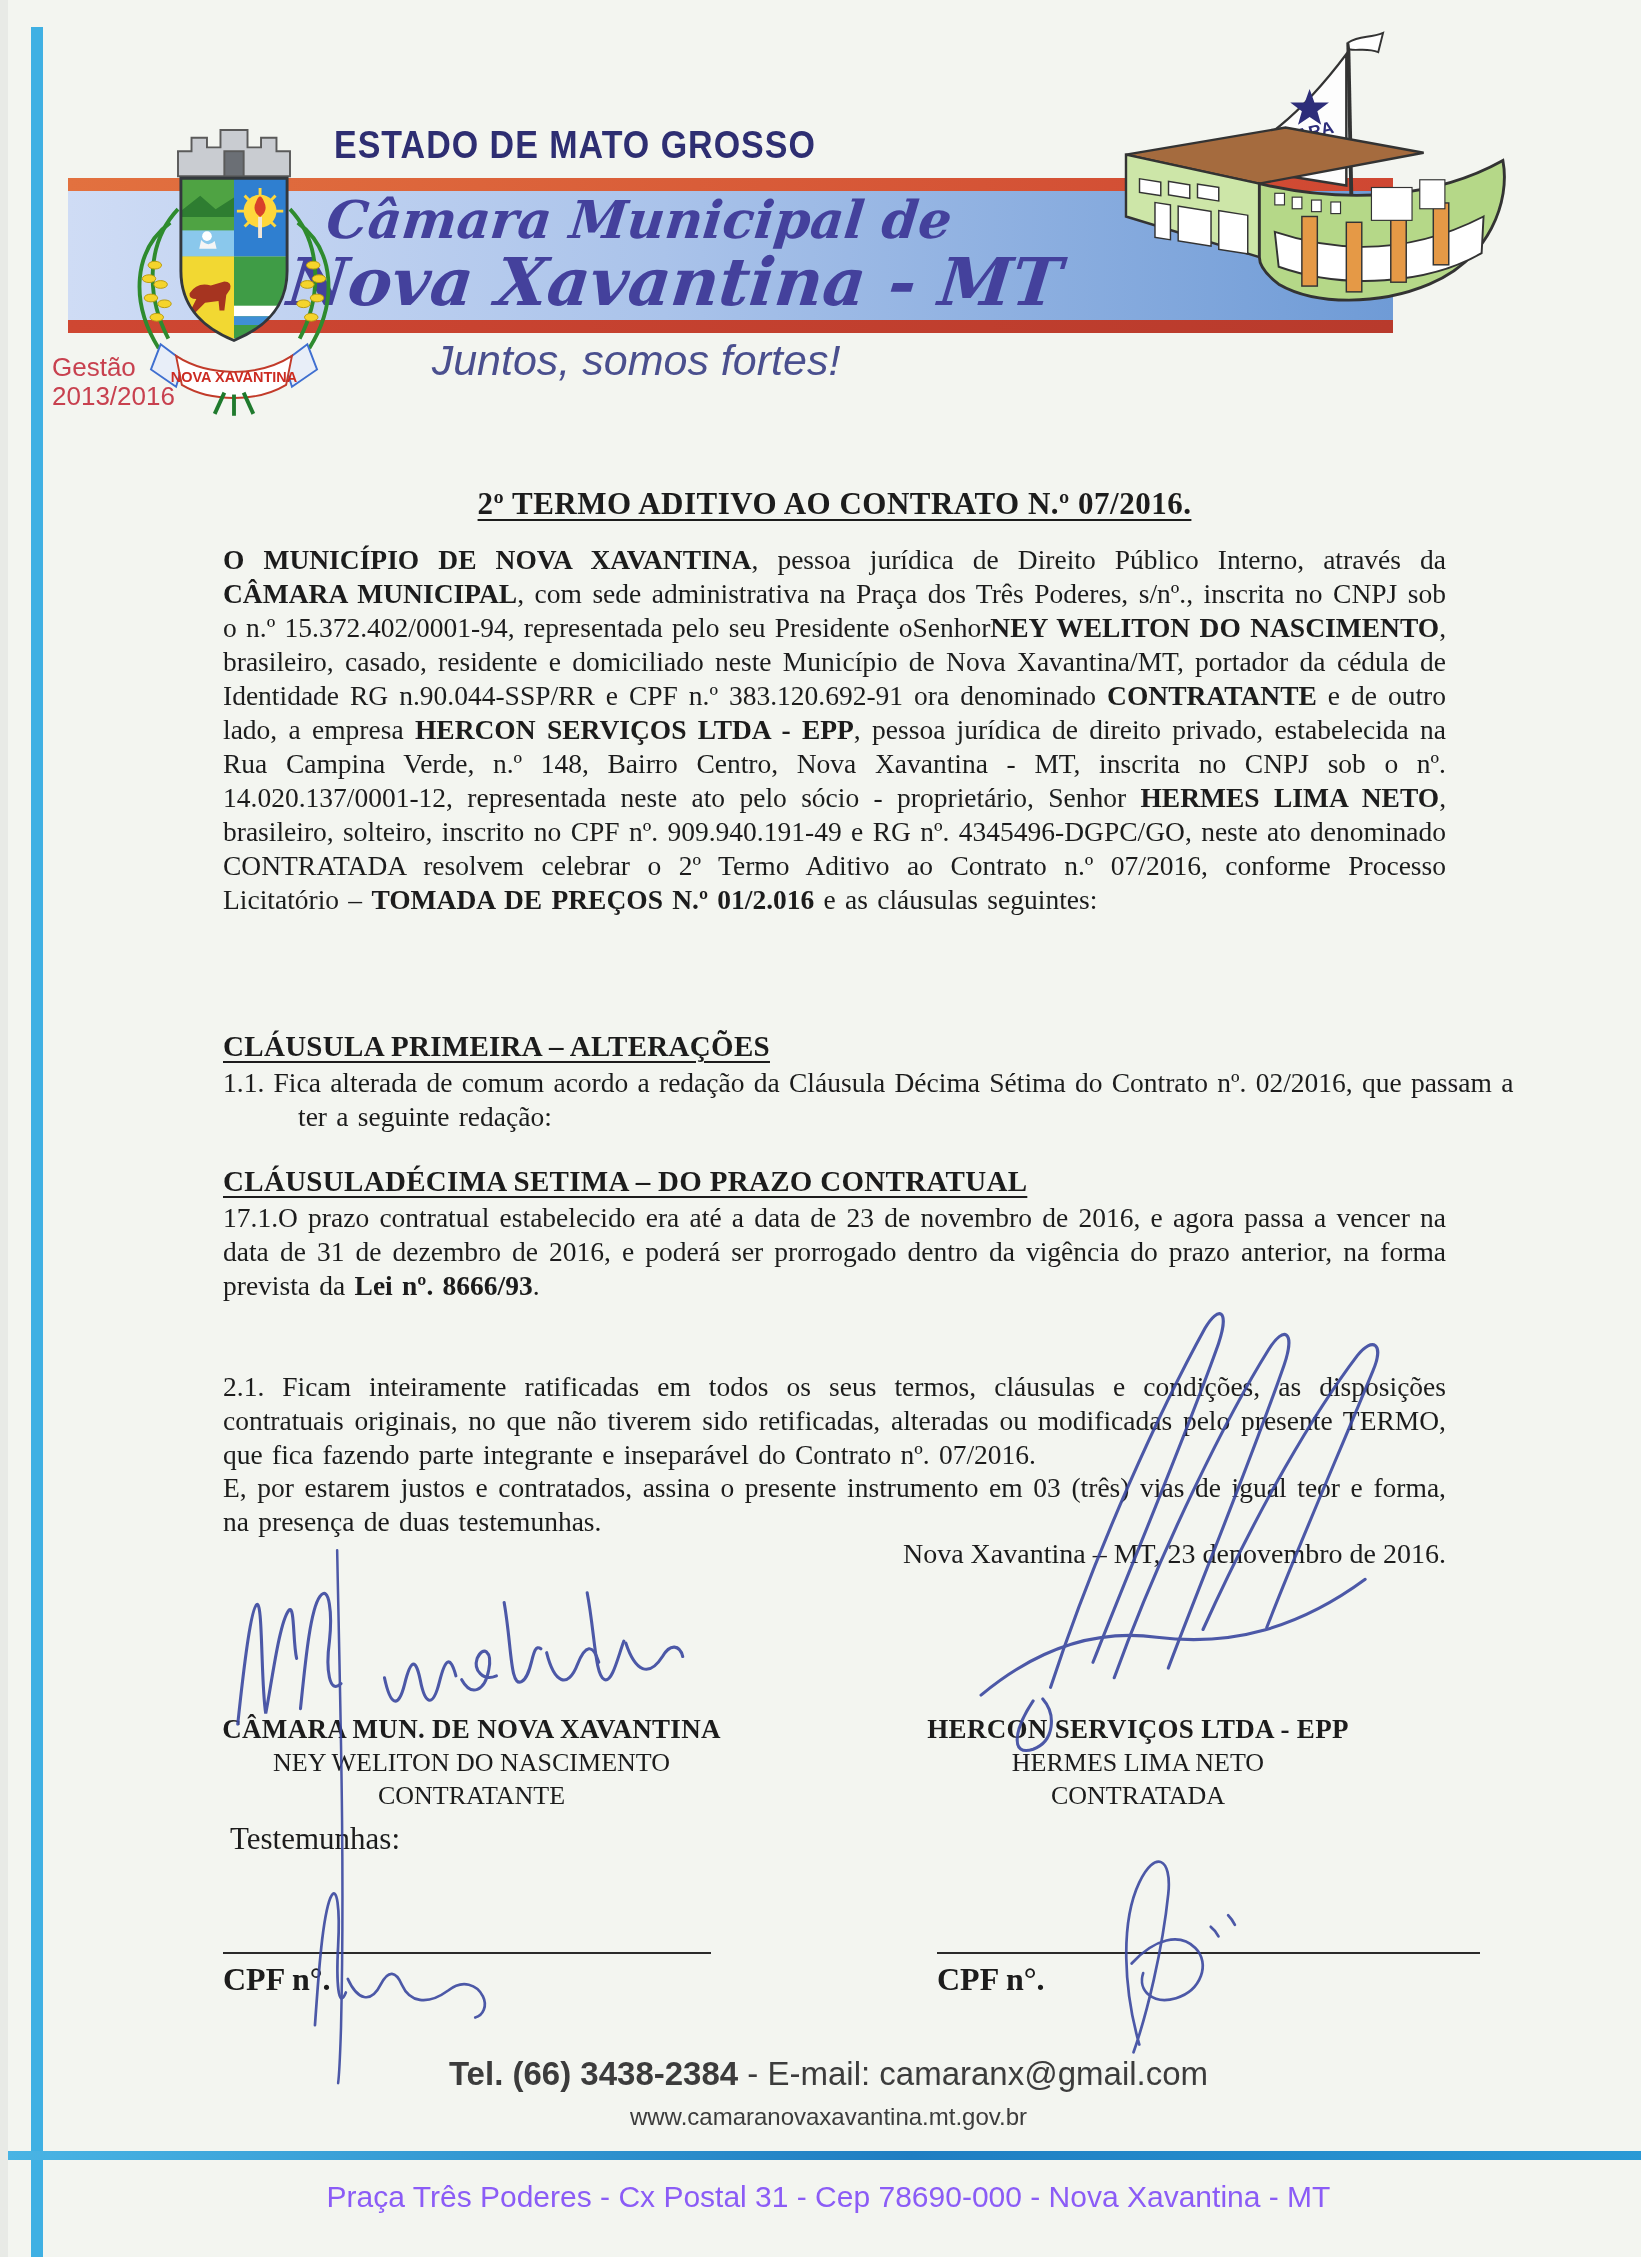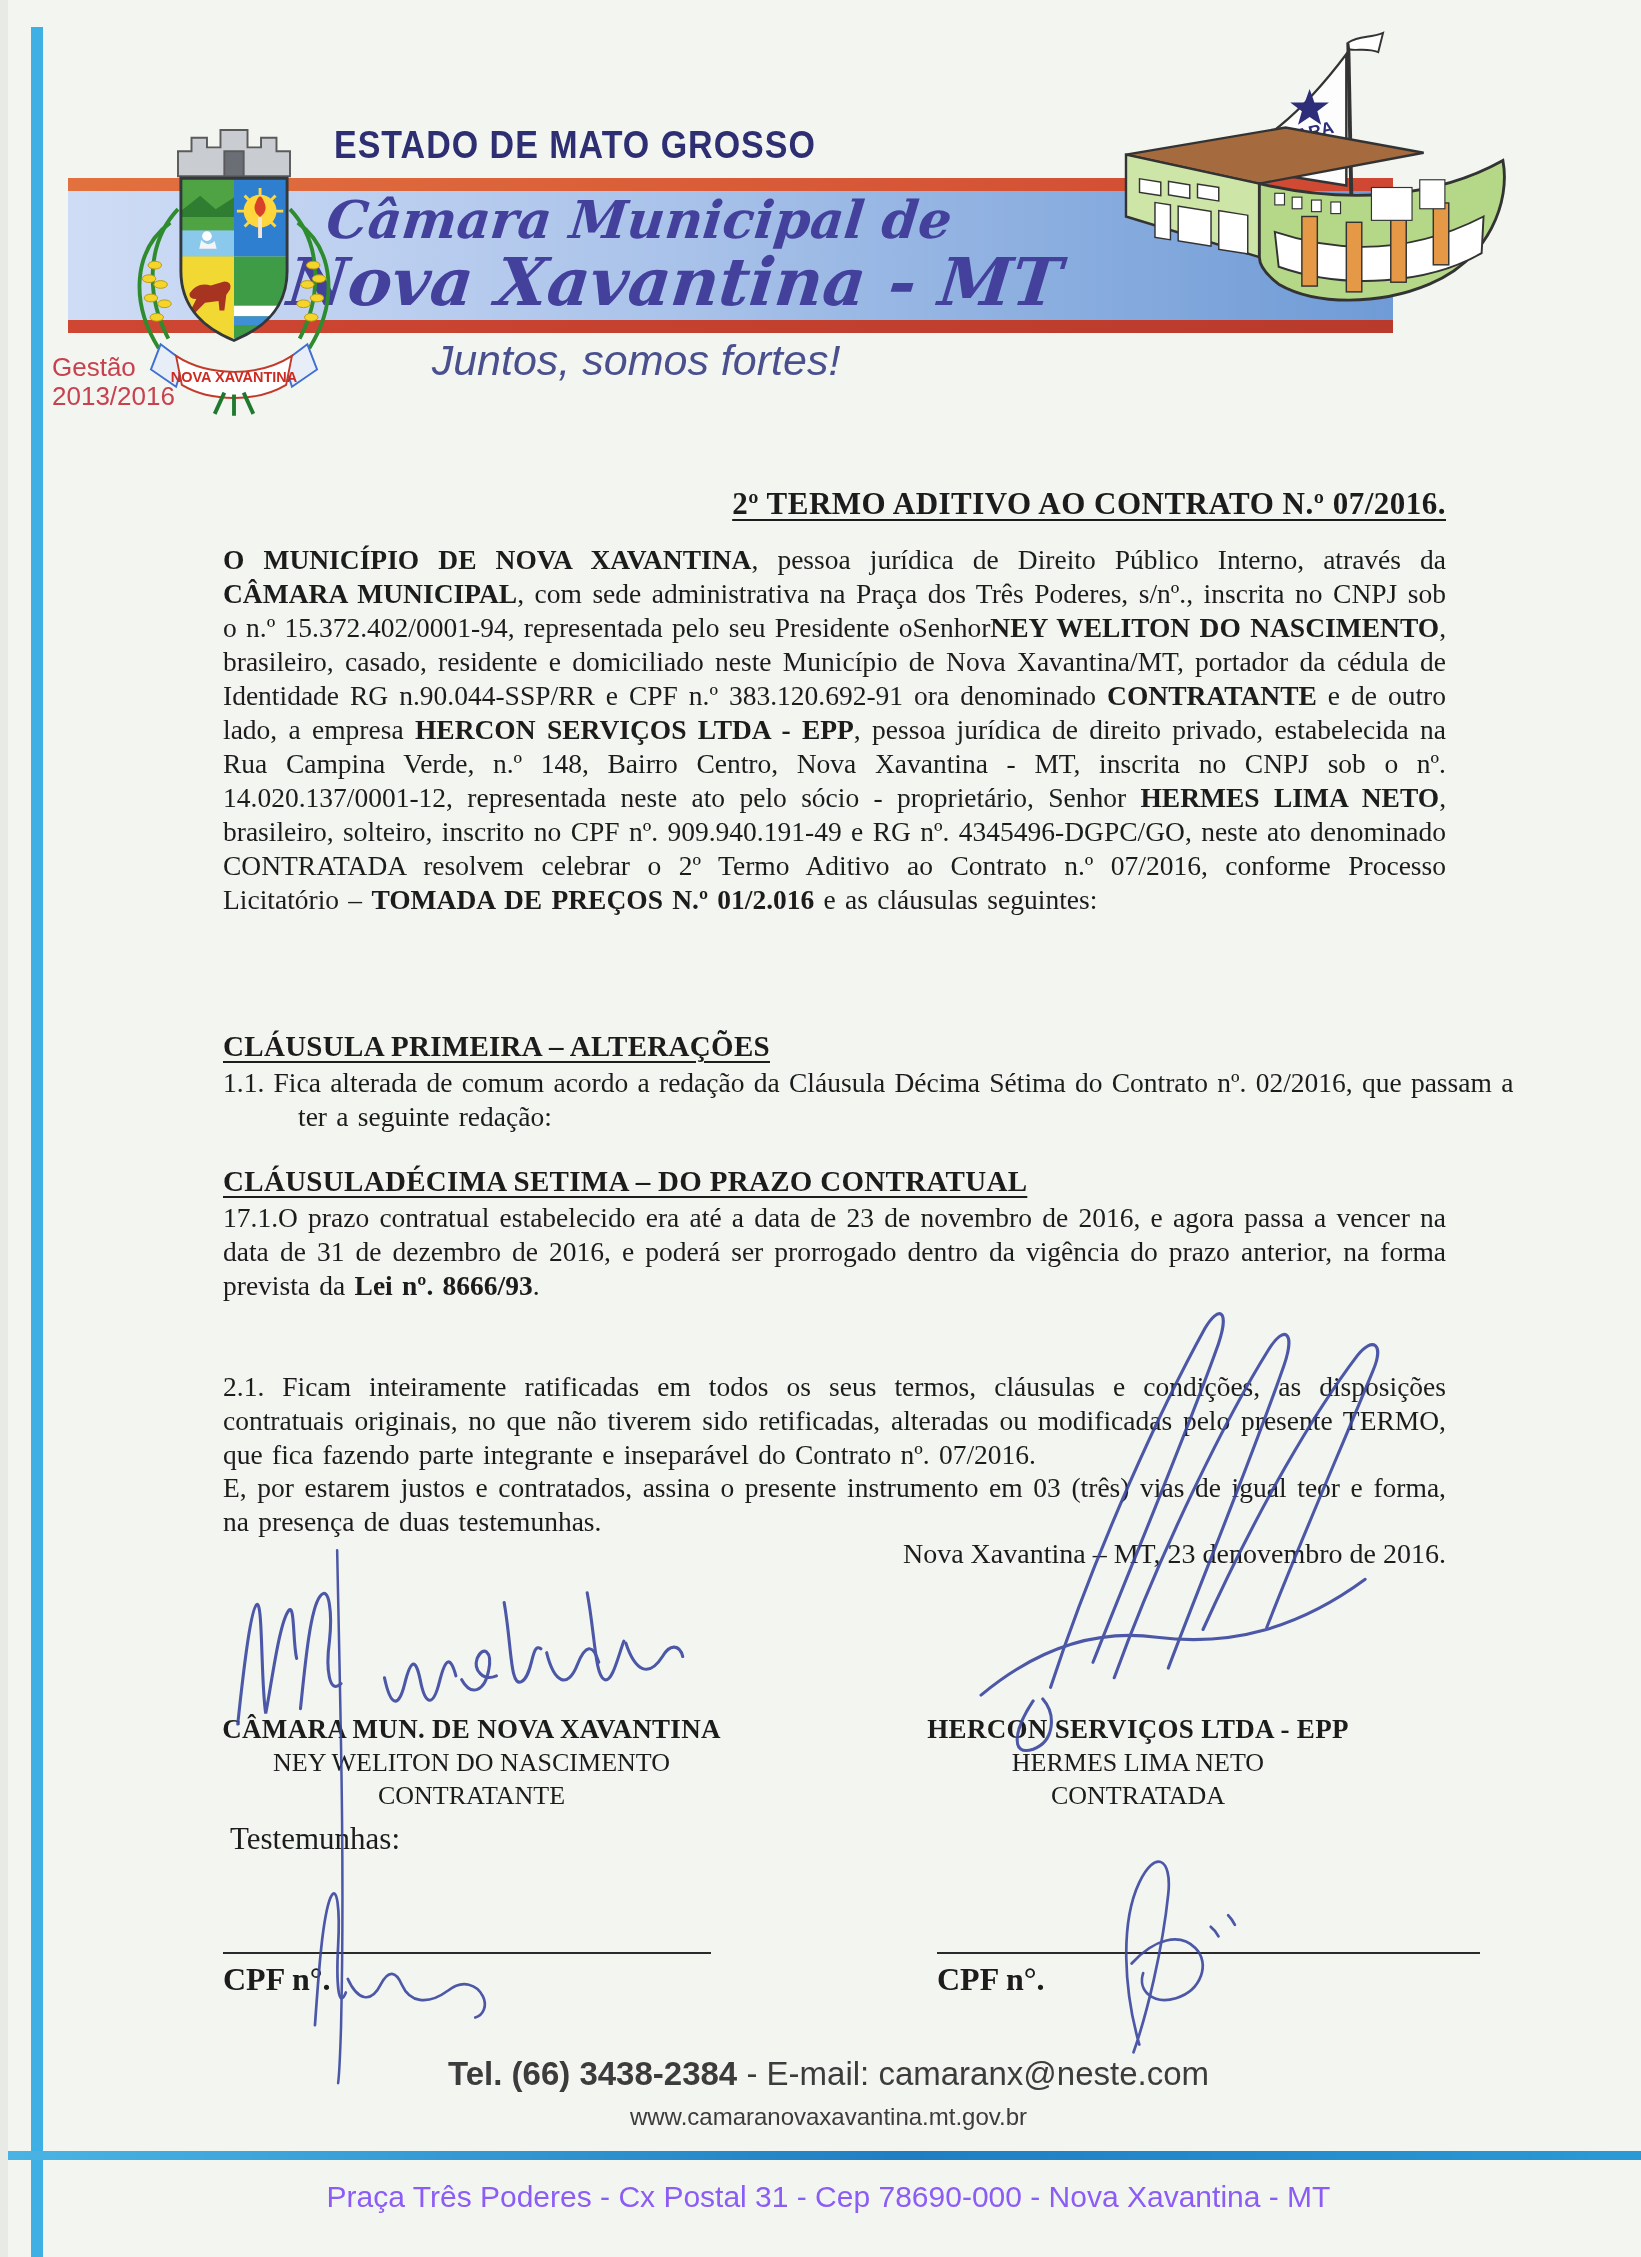--- a/index.html
+++ b/index.html
@@ -29,21 +29,21 @@
         font-weight:700;font-size:66px;color:var(--script_indigo);transform:skewX(-6deg);}
   .slogan{position:absolute;left:290px;top:336px;width:676px;text-align:center;
         font-family:"Liberation Sans",sans-serif;font-style:italic;font-size:43px;color:var(--slogan_indigo);}
   .gestao{position:absolute;left:44px;top:353px;font-family:"Liberation Sans",sans-serif;
         font-size:26px;line-height:29px;color:var(--gestao_red);}
   .crest{position:absolute;left:114px;top:95px;width:224px;height:321px;}
   .building{position:absolute;left:1089px;top:27px;width:431px;height:321px;}
 
   
   .doc-col{position:absolute;left:215px;width:1223px;}
-  .title{top:486px;text-align:right;font-size:31px;font-weight:700;letter-spacing:0.5px;
+  .title{top:486px;text-align:center;font-size:31px;font-weight:700;letter-spacing:0.5px;
         text-decoration:underline;text-decoration-thickness:2.4px;text-underline-offset:4.8px;}
   .para{font-size:27.5px;line-height:34px;text-align:justify;word-spacing:2.4px;}
   .intro{top:543px;}
   .heading{font-size:29px;font-weight:700;letter-spacing:0.3px;text-decoration:underline;
         text-decoration-thickness:2.4px;text-underline-offset:4.8px;}
   .h-c1{top:1030px;} .i-c1{top:1066px;padding-left:75px;text-indent:-75px;text-align:left;}
   .h-c17{top:1165px;} .i-c17{top:1201px;}
   .h-c2{top:1334px;} .i-c2{top:1370px;} .i-close{top:1471px;}
   .dateline{top:1538px;text-align:right;font-size:28px;}
   .seg-b{font-weight:700;}
@@ -267,19 +267,19 @@
 
       <g stroke-width="2.8">
         <path d="M1172 2118 C1156 2062 1152 1992 1172 1950 C1188 1916 1206 1924 1202 1962 C1196 2020 1180 2086 1166 2126"></path>
         <path d="M1164 2034 C1188 2008 1214 2002 1230 2018 C1246 2034 1236 2062 1210 2070 C1186 2077 1170 2062 1176 2044"></path>
         <path d="M1246 1996 C1250 1999 1252 2002 1254 2006"></path>
         <path d="M1264 1984 C1267 1987 1269 1990 1271 1994"></path>
       </g>
     </g>
   </svg>
 
-  <div class="footer-line f-tel"><span class="seg-b">Tel. (66) 3438-2384</span><span> - E-mail: camaranx@neste.com</span></div>
+  <div class="footer-line f-tel"><span class="seg-b">Tel. (66) 3438-2384</span><span> - E-mail: camaranx@gmail.com</span></div>
   <div class="footer-line f-web">www.camaranovaxavantina.mt.gov.br</div>
   <div class="f-rule"></div>
   <div class="footer-line f-addr">Praça Três Poderes - Cx Postal 31 - Cep 78690-000 - Nova Xavantina - MT</div>
 
 </div>
 
 
 </body></html>

